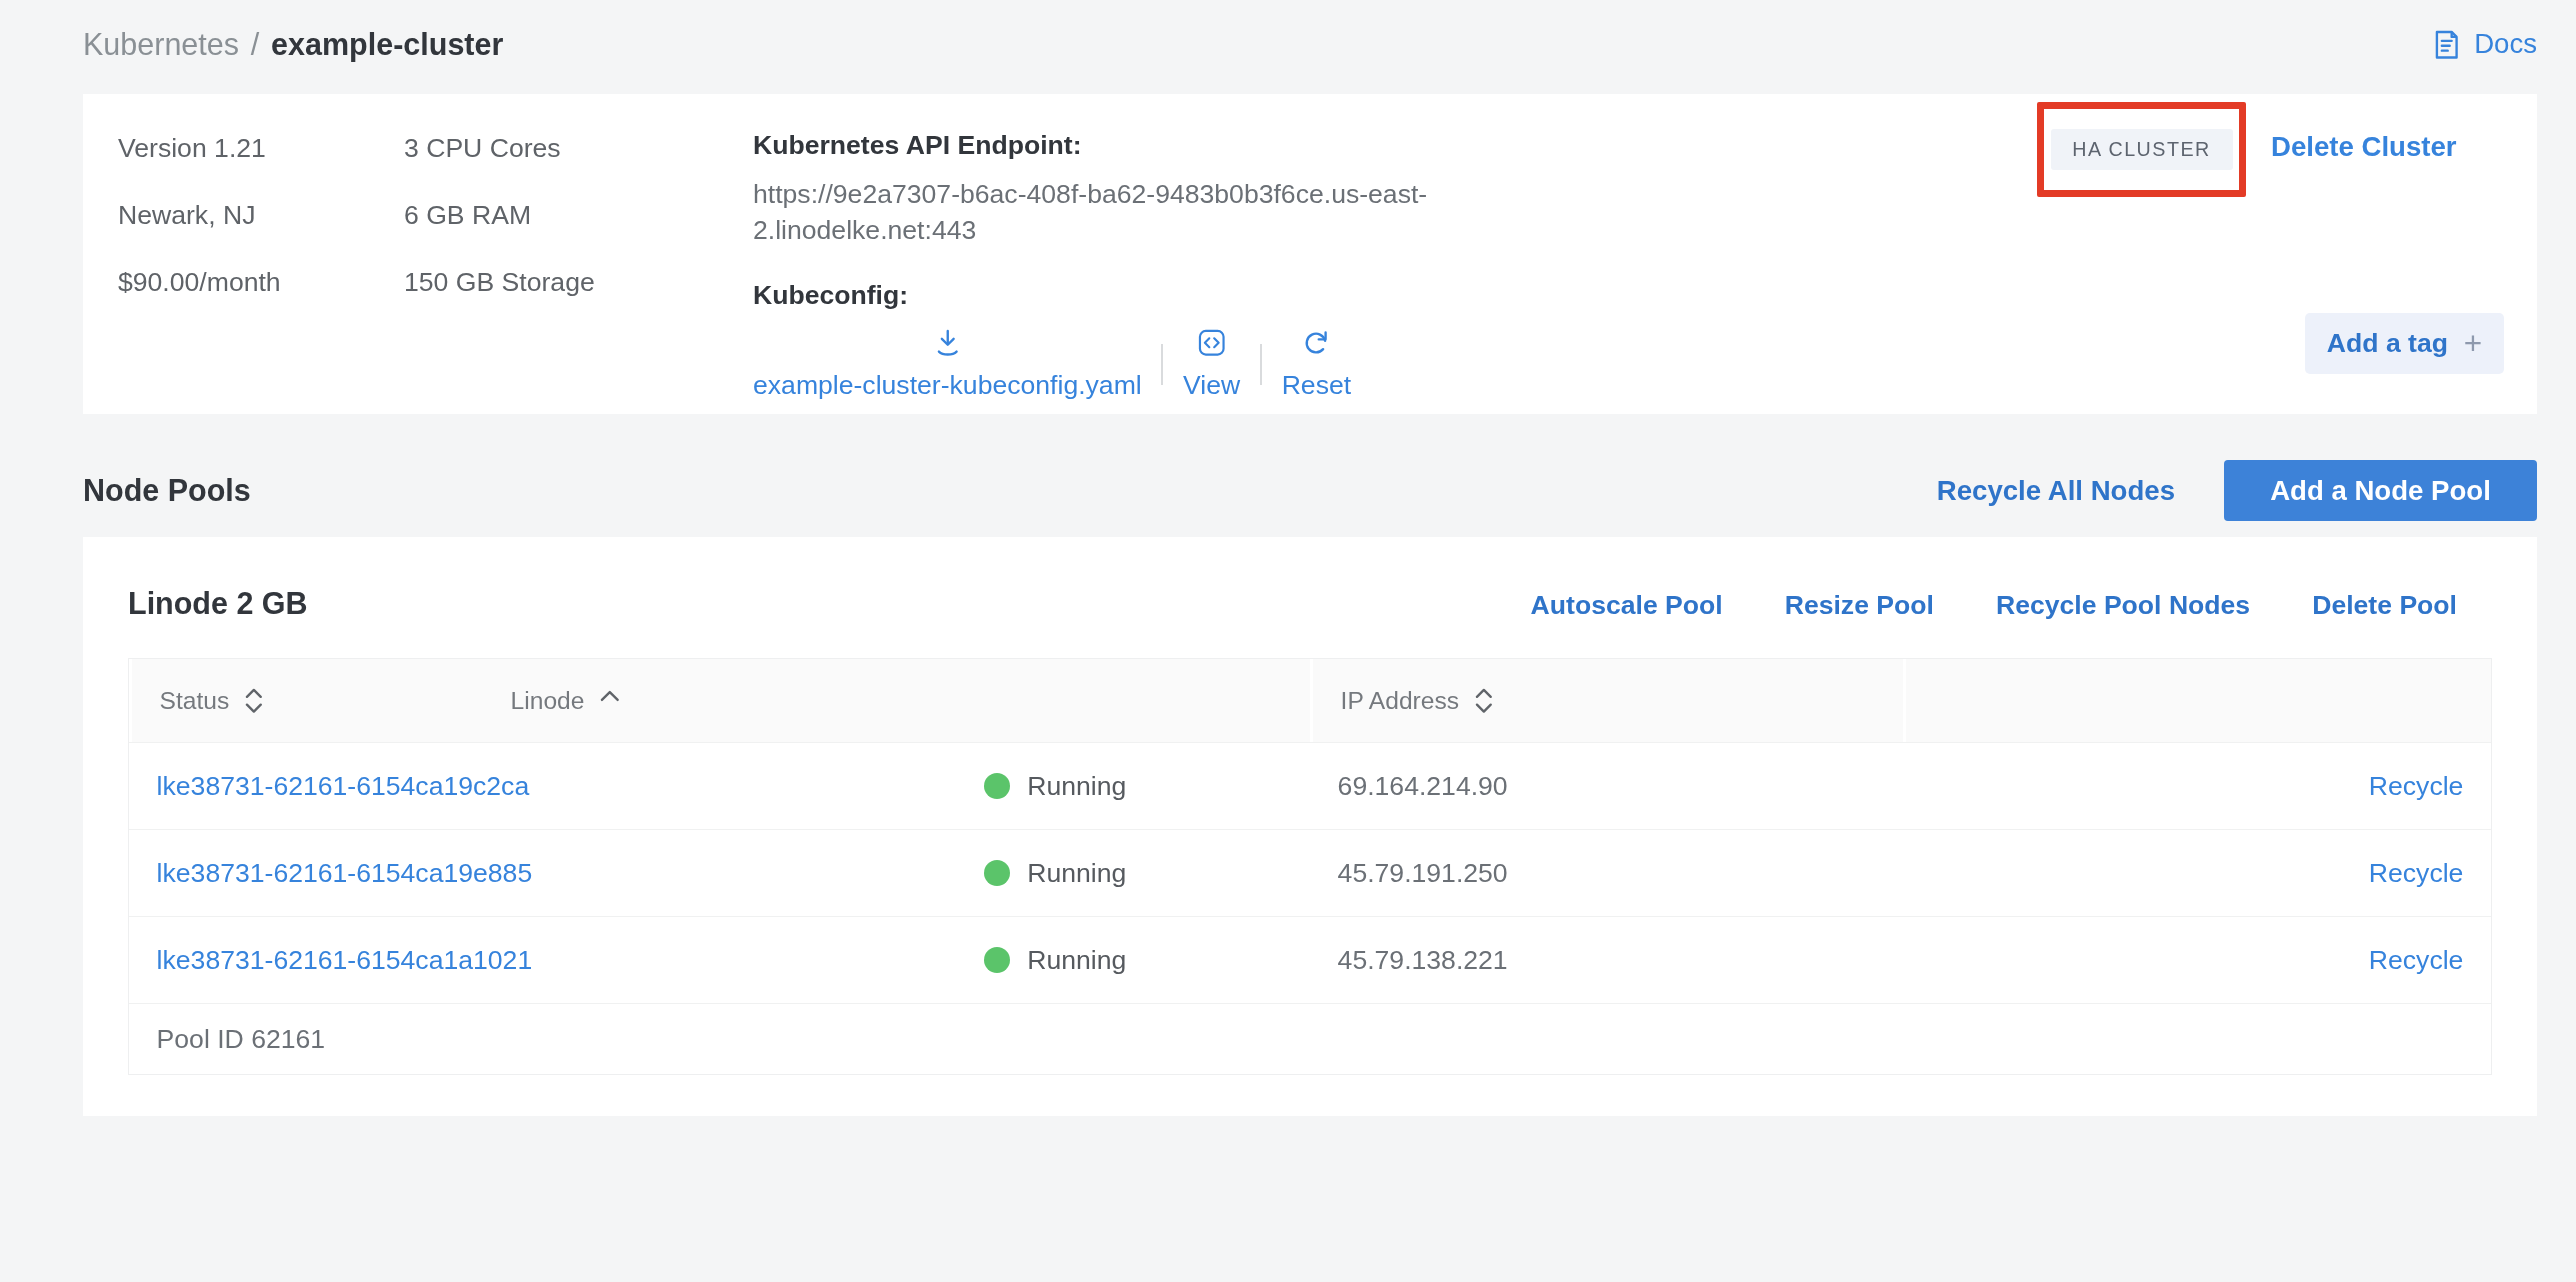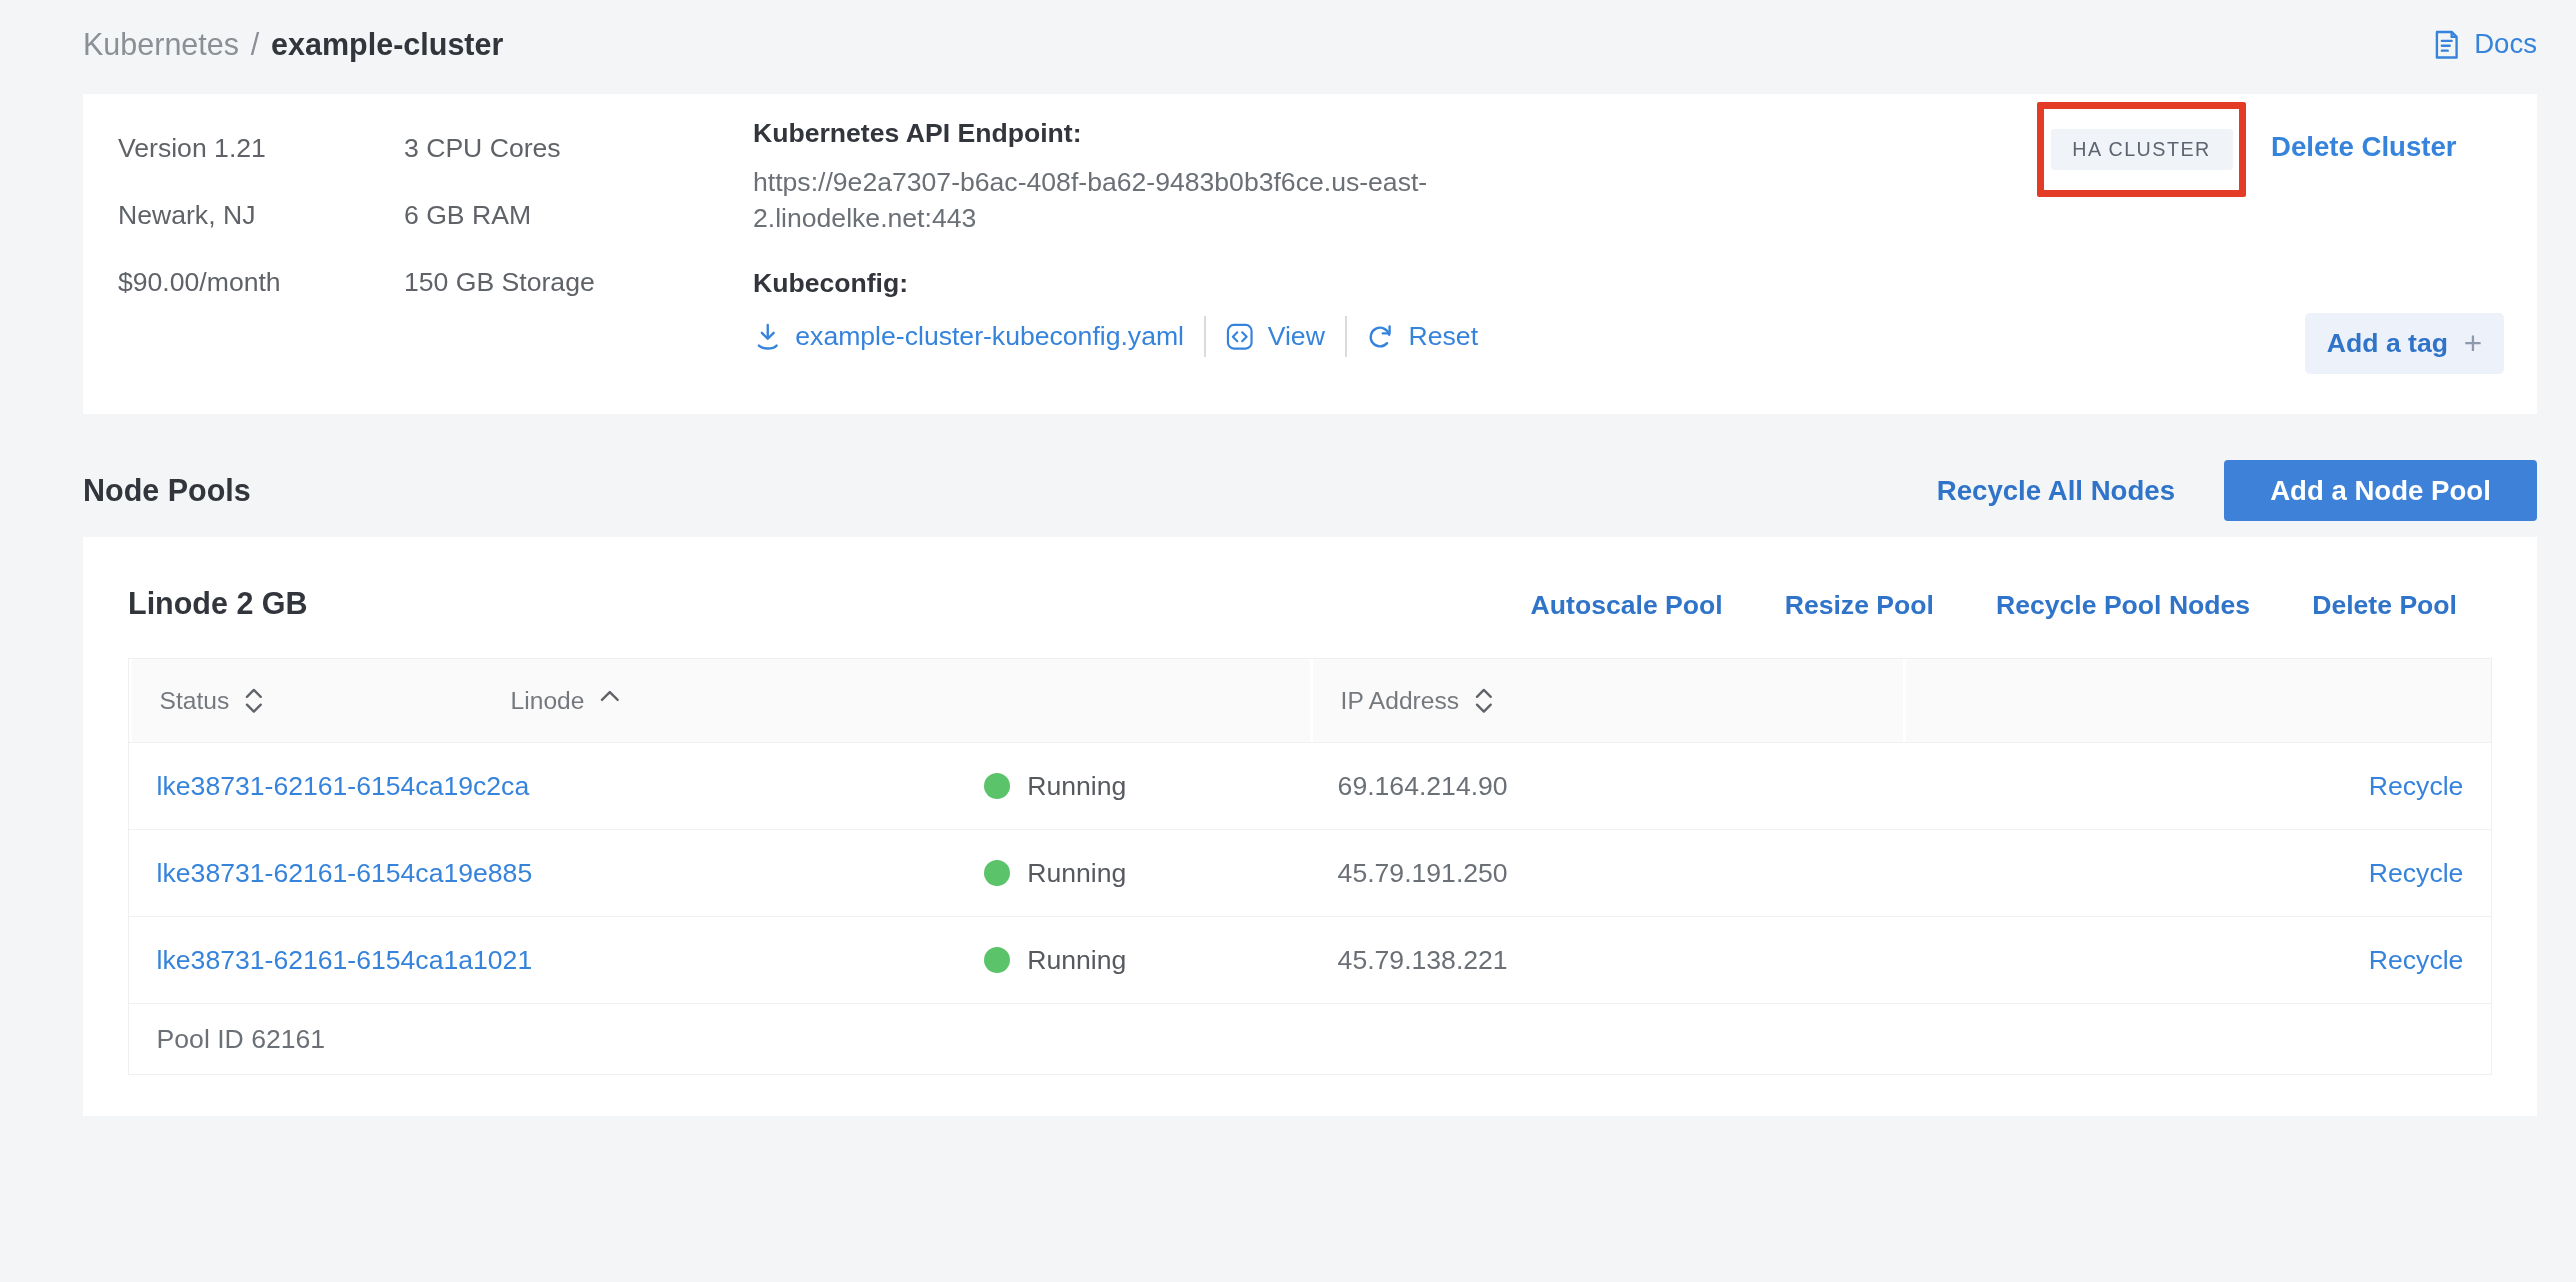--- a/index.html
+++ b/index.html
@@ -28,27 +28,27 @@
   
   .summary-card {
     position:absolute; left:83px; top:94px; width:2454px; height:320px;
     background:#ffffff;
   }
   .spec-col { position:absolute; top:39px; list-style:none; }
   .spec-col-1 { left:35px; }
   .spec-col-2 { left:321px; }
   .spec-col li { height:67px; font-size:26.6px; color:#5f6368; }
 
-  .endpoint-block { position:absolute; left:670px; top:23px; }
+  .endpoint-block { position:absolute; left:670px; top:35px; }
   .block-label { font-size:26.6px; font-weight:700; color:#32363c; line-height:33px; }
   .endpoint-url { width:734px; margin-top:13.8px; font-size:26.6px; line-height:36px;
                   color:#6b7076; overflow-wrap:break-word; }
   .kubeconfig-label { margin-top:31.5px; }
   .kubeconfig-row { margin-top:15.8px; display:flex; align-items:center; }
-  .kc-link { display:flex; align-items:center; gap:12.8px; color:#3683dc; font-size:26.6px; }
+  .kc-link { display:flex; align-items:center; gap:12.8px; color:#3683dc; font-size:26.6px;flex-direction:column; }
   .kc-link svg { display:block; }
   .vdiv { width:2px; height:41px; background:#d9dbdd; margin:0 19.7px; }
 
   .ha-annotation {
     position:absolute; left:1954px; top:7.9px; width:209px; height:95px;
     border:7.9px solid #e33b26; border-radius:2px;
     display:flex; align-items:center; justify-content:center;
   }
   .ha-chip {
     background:#f0f3f8; color:#5d646f; font-size:19.7px; letter-spacing:1.5px;

